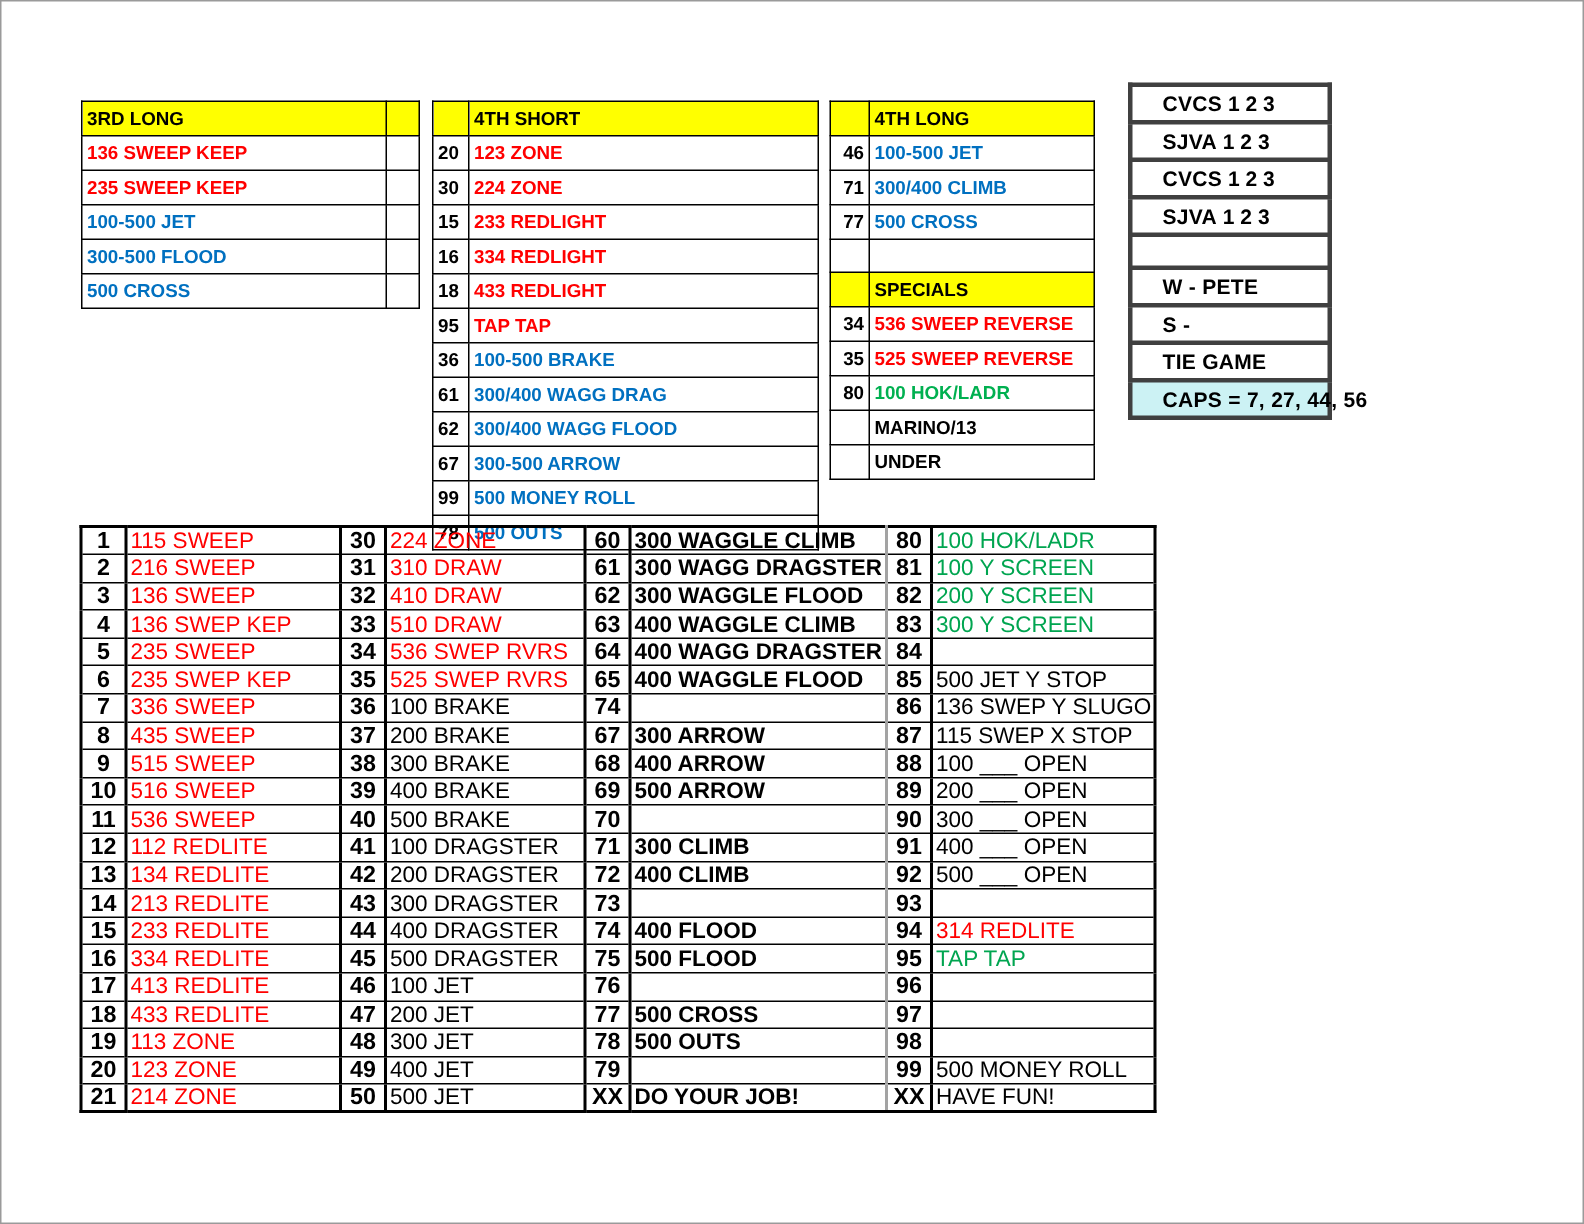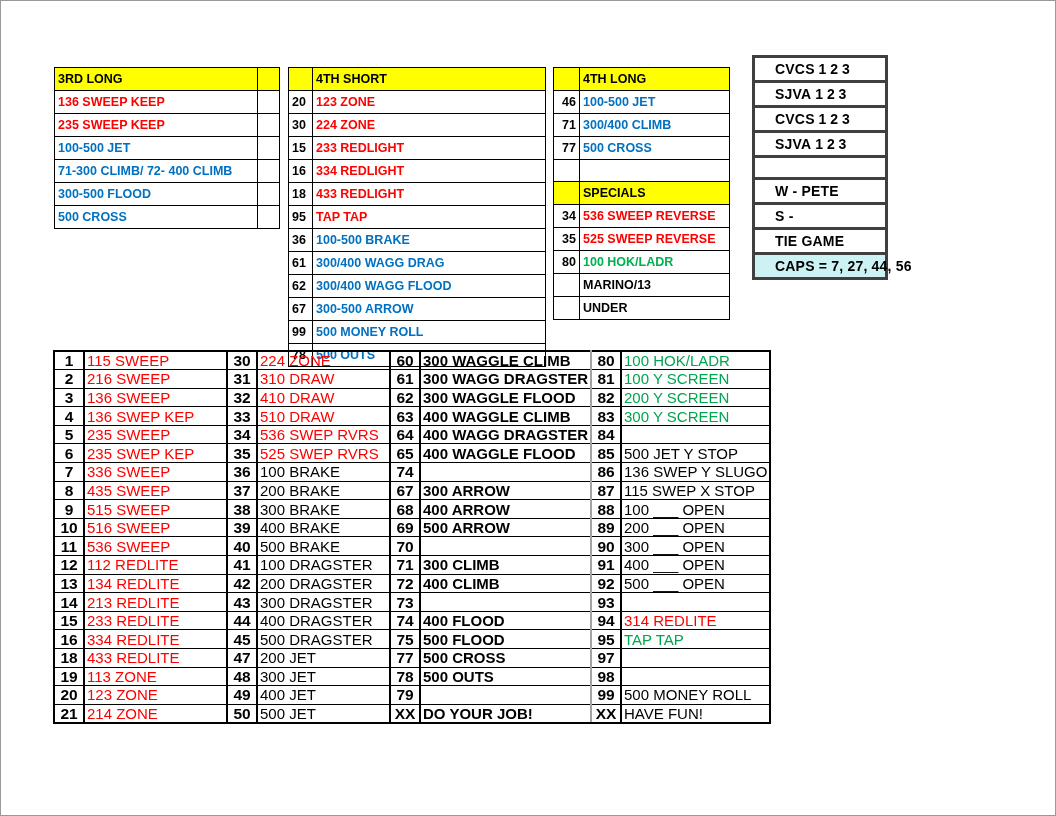--- a/index.html
+++ b/index.html
@@ -132,24 +132,20 @@
             </tr>
             <tr>
               <td class="colA red">235 SWEEP KEEP</td>
               <td class="colNumA num"></td>
             </tr>
             <tr>
               <td class="colA blue">100-500 JET</td>
               <td class="colNumA num"></td>
             </tr>
             <tr>
-              <td class="colA blue">71-300 CLIMB/ 72- 400 CLIMB</td>
-              <td class="colNumA num"></td>
-            </tr>
-            <tr>
               <td class="colA blue">300-500 FLOOD</td>
               <td class="colNumA num"></td>
             </tr>
             <tr>
               <td class="colA blue">500 CROSS</td>
               <td class="colNumA num"></td>
             </tr>
           </tbody>
         </table>
     </div>
@@ -462,20 +458,30 @@
           <td class="n first">16</td>
           <td class="v v1 bigred">334 REDLITE</td>
           <td class="n">45</td>
           <td class="v v2 black">500 DRAGSTER</td>
           <td class="n">75</td>
           <td class="v v3 black">500 FLOOD</td>
           <td class="n">95</td>
           <td class="v v4 biggreen bold">TAP TAP</td>
         </tr>
         <tr>
+          <td class="n first">17</td>
+          <td class="v v1 bigred">413 REDLITE</td>
+          <td class="n">46</td>
+          <td class="v v2 black">100 JET</td>
+          <td class="n">76</td>
+          <td class="v v3 black"></td>
+          <td class="n">96</td>
+          <td class="v v4 black"></td>
+        </tr>
+        <tr>
           <td class="n first">18</td>
           <td class="v v1 bigred">433 REDLITE</td>
           <td class="n">47</td>
           <td class="v v2 black">200 JET</td>
           <td class="n">77</td>
           <td class="v v3 black">500 CROSS</td>
           <td class="n">97</td>
           <td class="v v4 black"></td>
         </tr>
         <tr>

